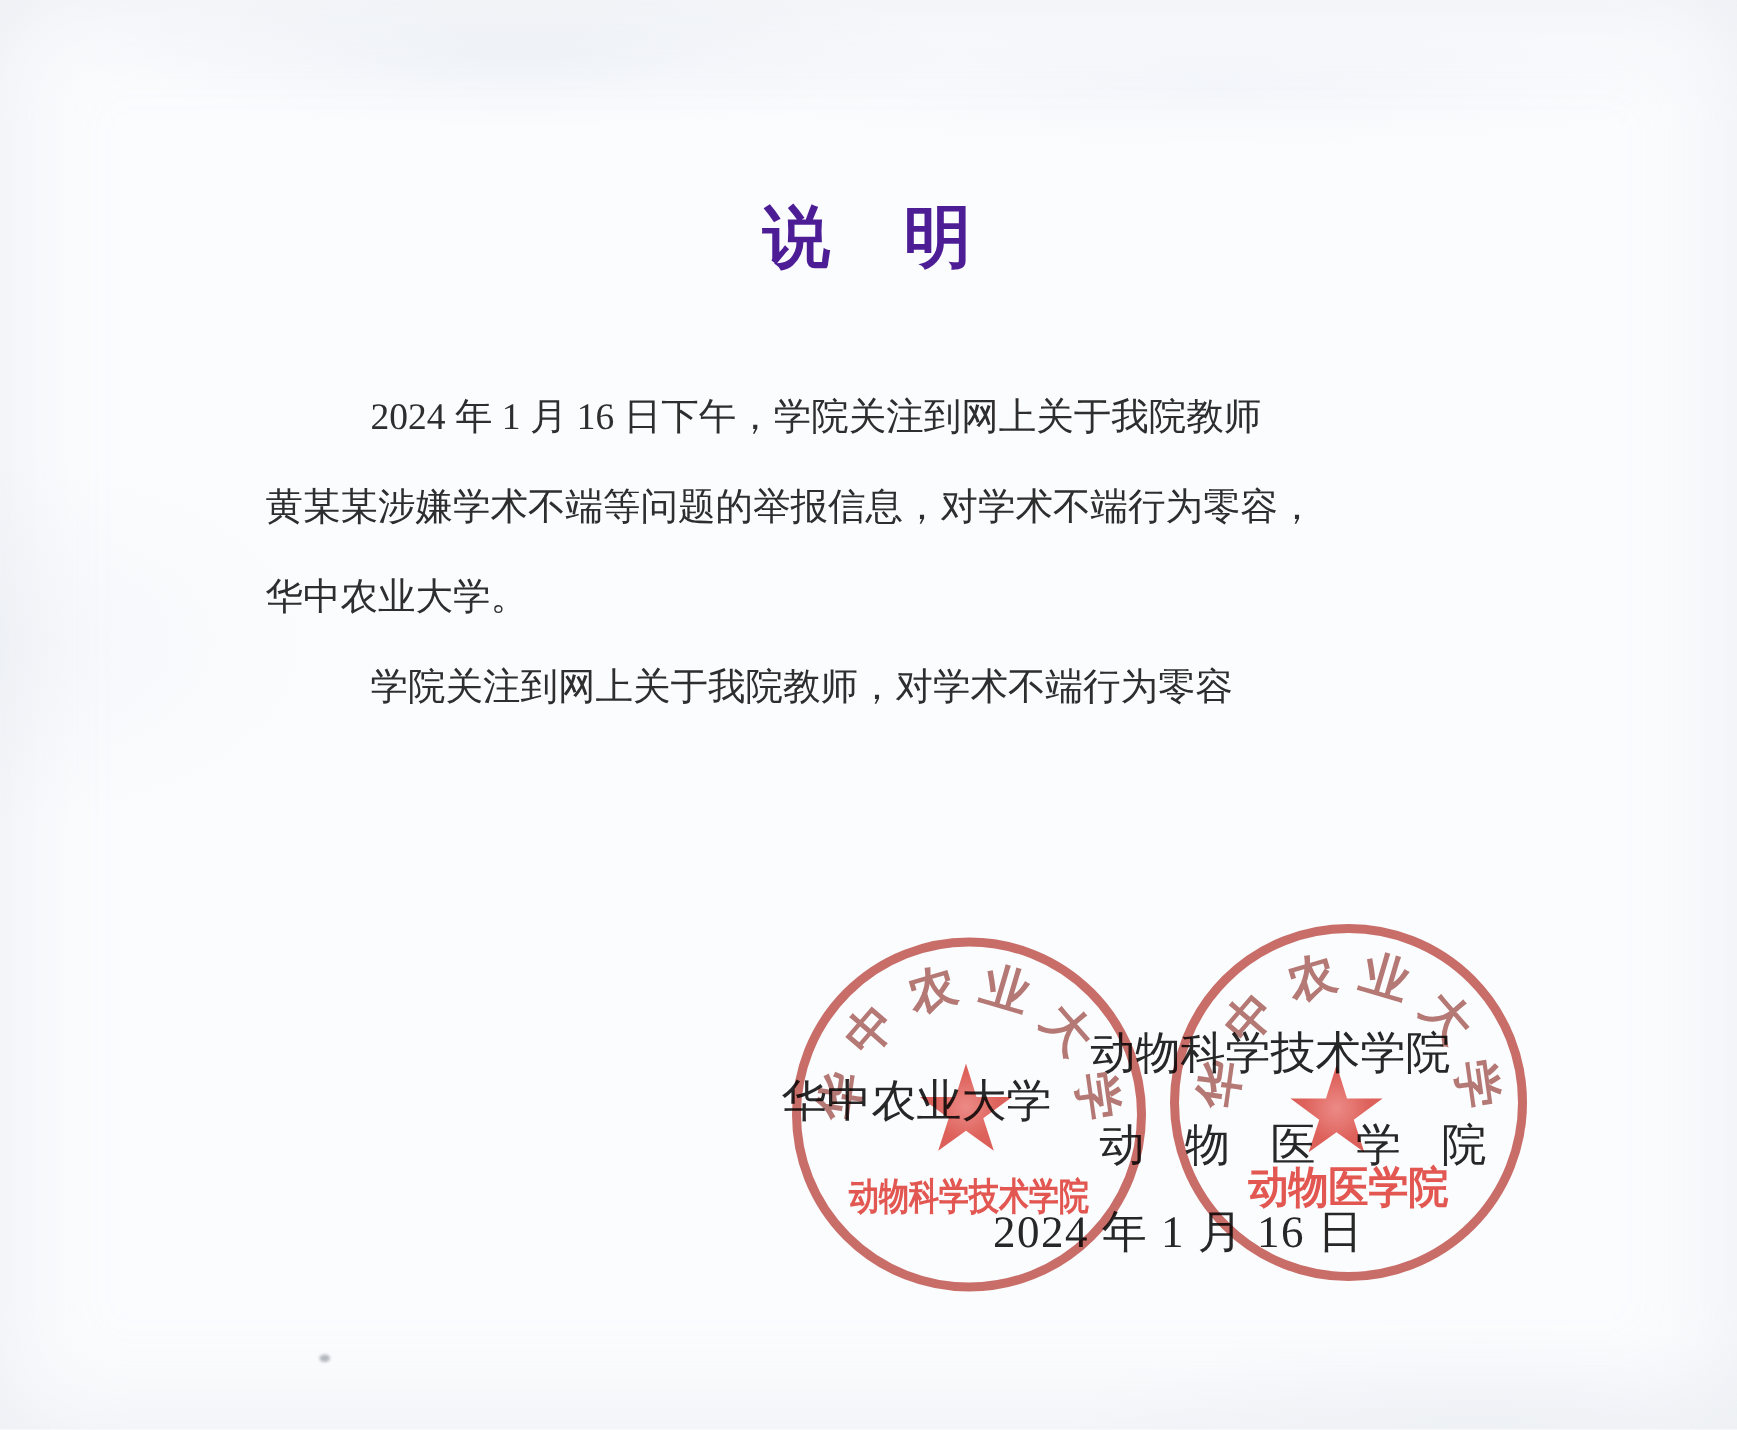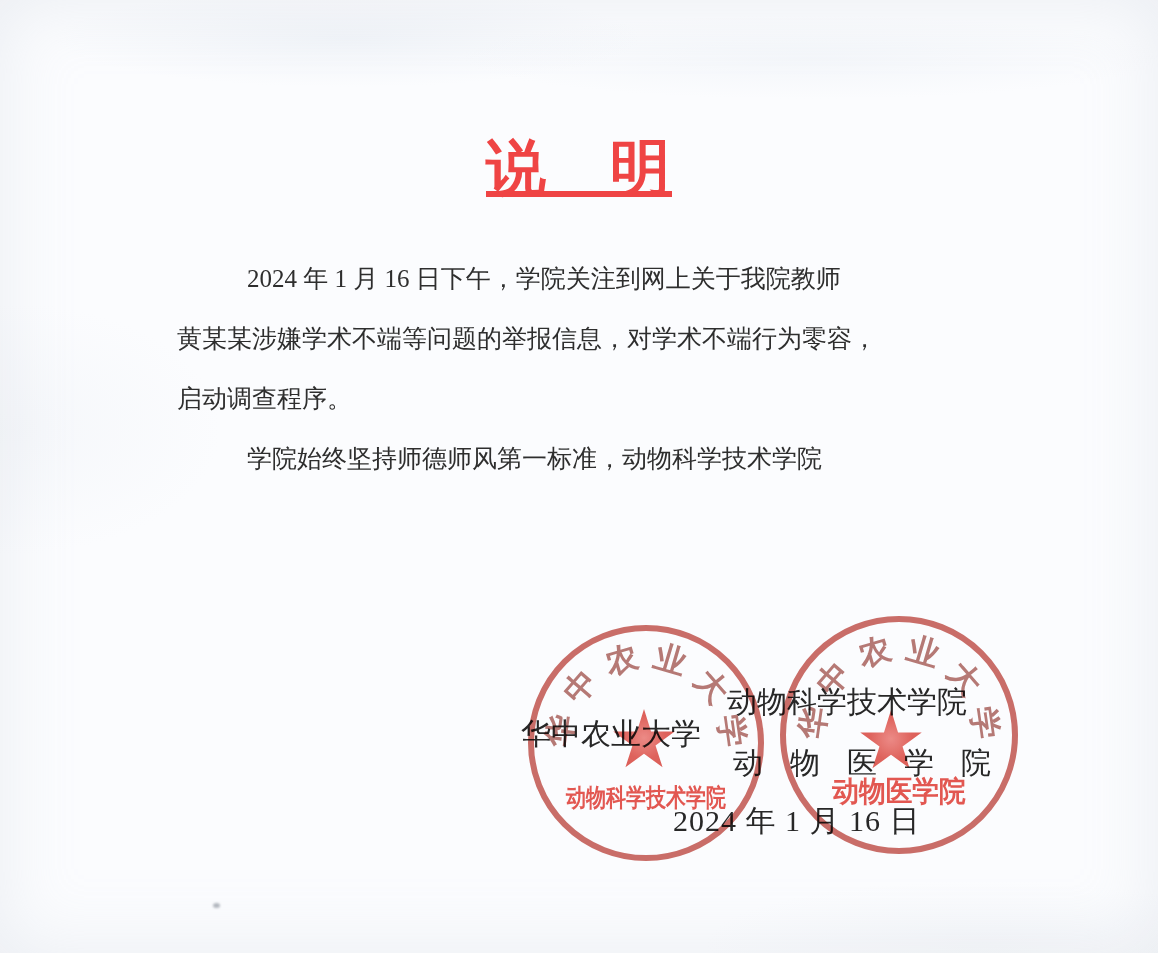--- a/index.html
+++ b/index.html
@@ -17,26 +17,25 @@
       radial-gradient(500px 60px at 70% 6%, rgba(224,231,239,0.28), rgba(224,231,239,0) 70%),
       radial-gradient(300px 180px at 1% 45%, rgba(228,233,240,0.25), rgba(228,233,240,0) 70%),
       radial-gradient(400px 90px at 85% 99%, rgba(226,231,238,0.25), rgba(226,231,238,0) 70%),
       #fbfcfe;
     box-shadow: inset 0 0 70px rgba(198,205,214,0.30);
   }
   .doc-title {
     position: absolute;
     left: 0; right: 0; top: 128px;
     text-align: center;
-    font-size: 60px;
+    font-size: 45px;
     font-weight: bold;
-    color: #ef4444;
+    color: #4c1d95;
     letter-spacing: 2px;
     filter: blur(0.3px);
-    text-decoration: underline;
   }
   .body-text {
     position: absolute;
     left: 177px; top: 255px;
     width: 860px;
     color: #2e2e2e;
     font-size: 25px;
     filter: blur(0.3px);
   }
   .body-line {
@@ -50,21 +49,21 @@
     position: absolute;
     color: #272727;
     font-size: 30px;
     white-space: nowrap;
     z-index: 2;
     filter: blur(0.3px);
   }
   .sig-college1 { left: 727px; top: 682px; }
   .sig-univ     { left: 521px; top: 714px; }
   .sig-college2 { left: 733px; top: 743px; letter-spacing: 27px; }
-  .sig-date     { left: 662px; top: 801px; letter-spacing: 1px; margin-left: 11px; }
+  .sig-date     { left: 662px; top: 801px; letter-spacing: 1px; }
 
   
   .seal {
     position: absolute;
     border-radius: 50%;
     mix-blend-mode: multiply;
     z-index: 5;
     filter: blur(0.4px);
     font-family: "Liberation Sans", sans-serif;
   }
@@ -113,22 +112,22 @@
 </head>
 <body>
 
 <div class="paper"></div>
 
 <div class="doc-title">说　明</div>
 
 <div class="body-text">
   <div class="body-line indent">2024 年 1 月 16 日下午，学院关注到网上关于我院教师</div>
   <div class="body-line">黄某某涉嫌学术不端等问题的举报信息，对学术不端行为零容，</div>
-  <div class="body-line">启动调查程序。</div>
-  <div class="body-line indent">学院始终坚持师德师风第一标准，动物科学技术学院</div>
+  <div class="body-line">华中农业大学。</div>
+  <div class="body-line indent">学院关注到网上关于我院教师，对学术不端行为零容</div>
 </div>
 
 <div class="sig-text sig-college1">动物科学技术学院</div>
 <div class="sig-text sig-univ">华中农业大学</div>
 <div class="sig-text sig-college2">动物医学院</div>
 <div class="sig-text sig-date">2024 年 1 月 16 日</div>
 
 <div class="seal seal-left">
   <div>
       <span class="arc-char" style="transform: rotate(-82deg) translateY(-87px);">华</span>

